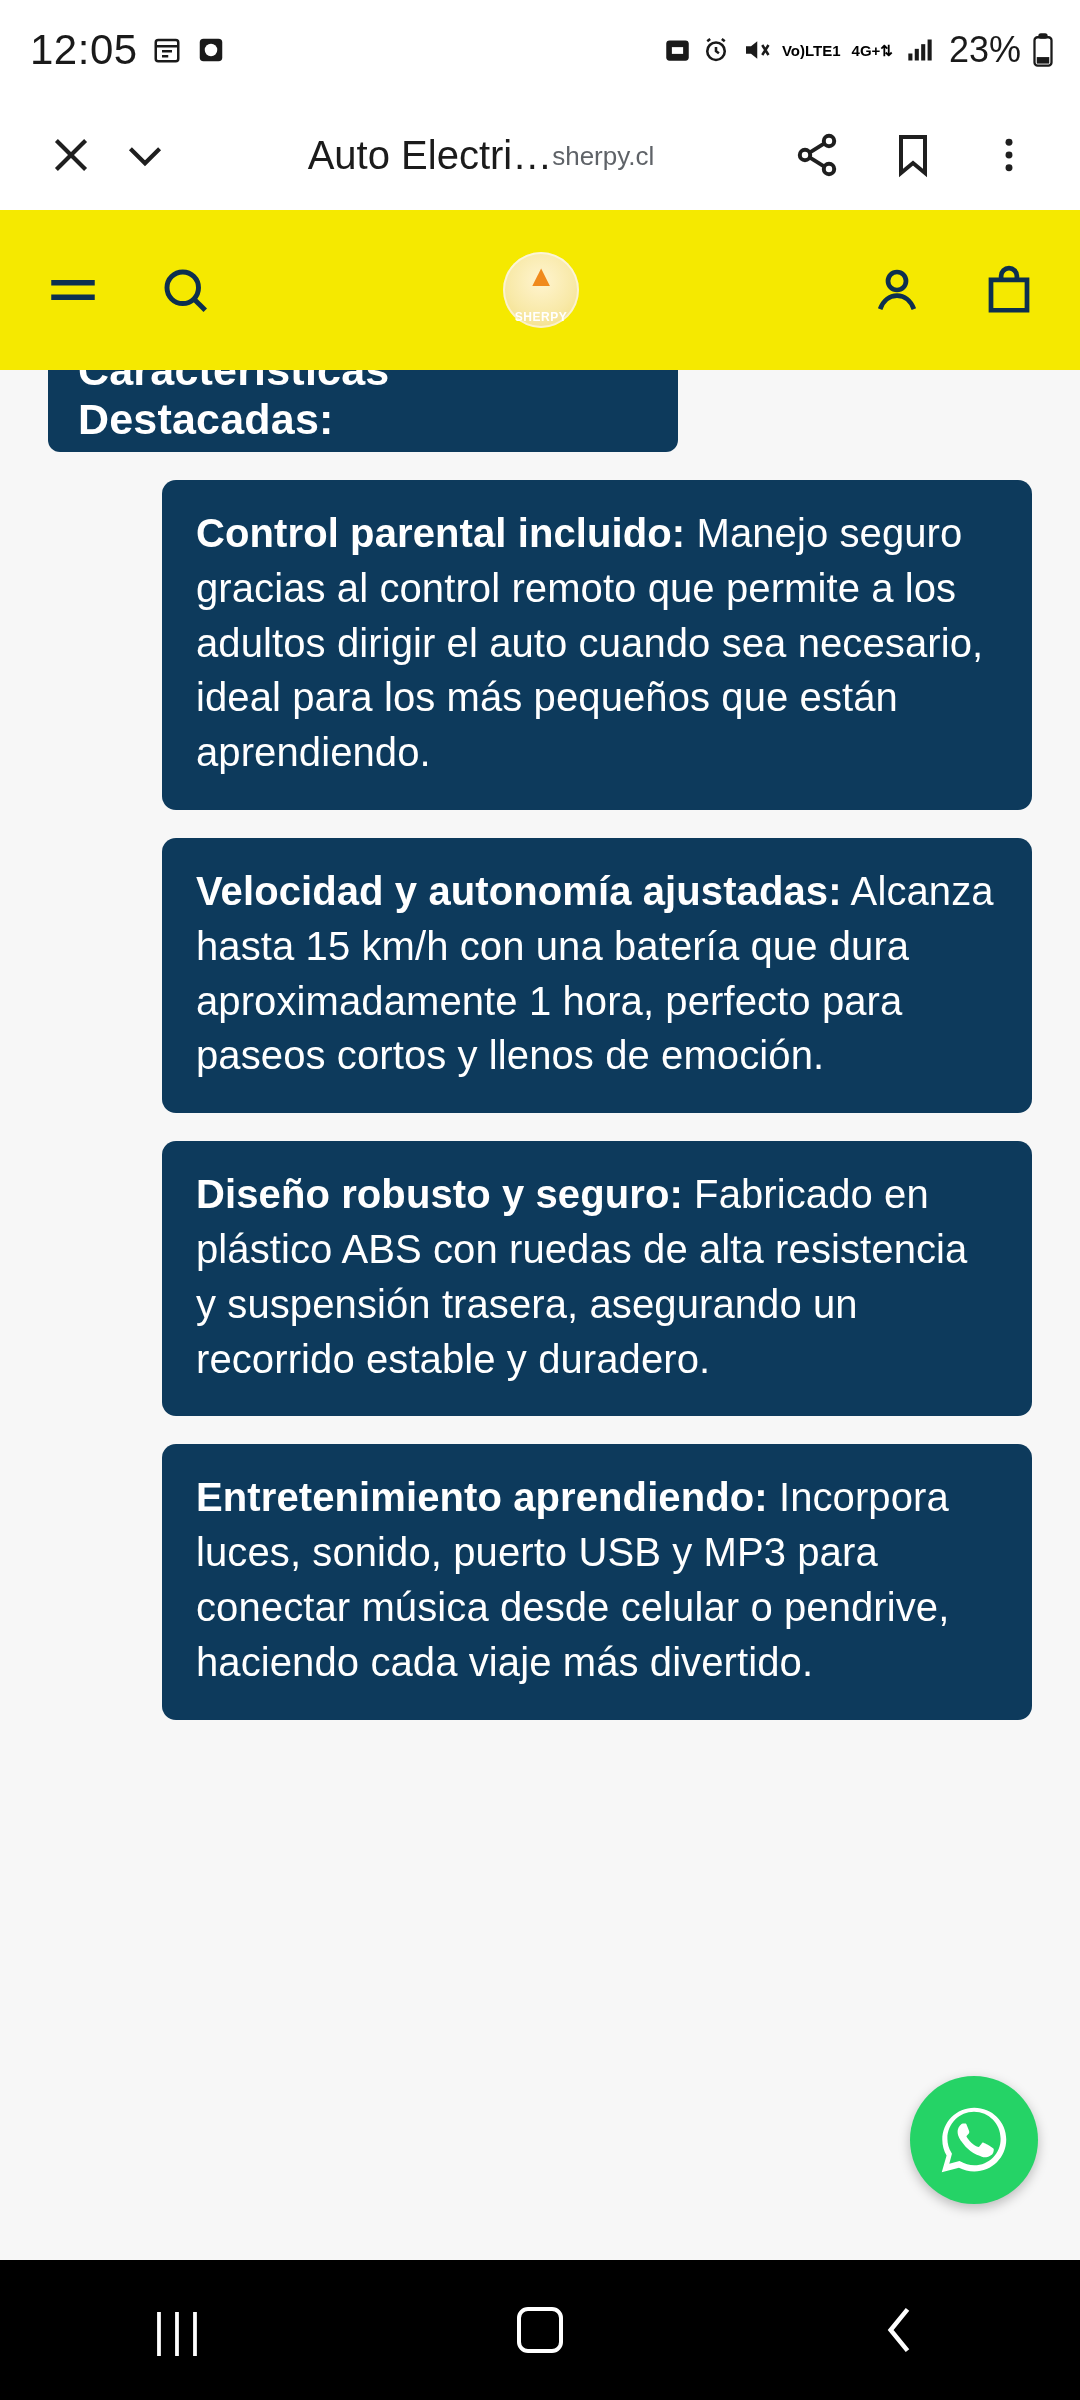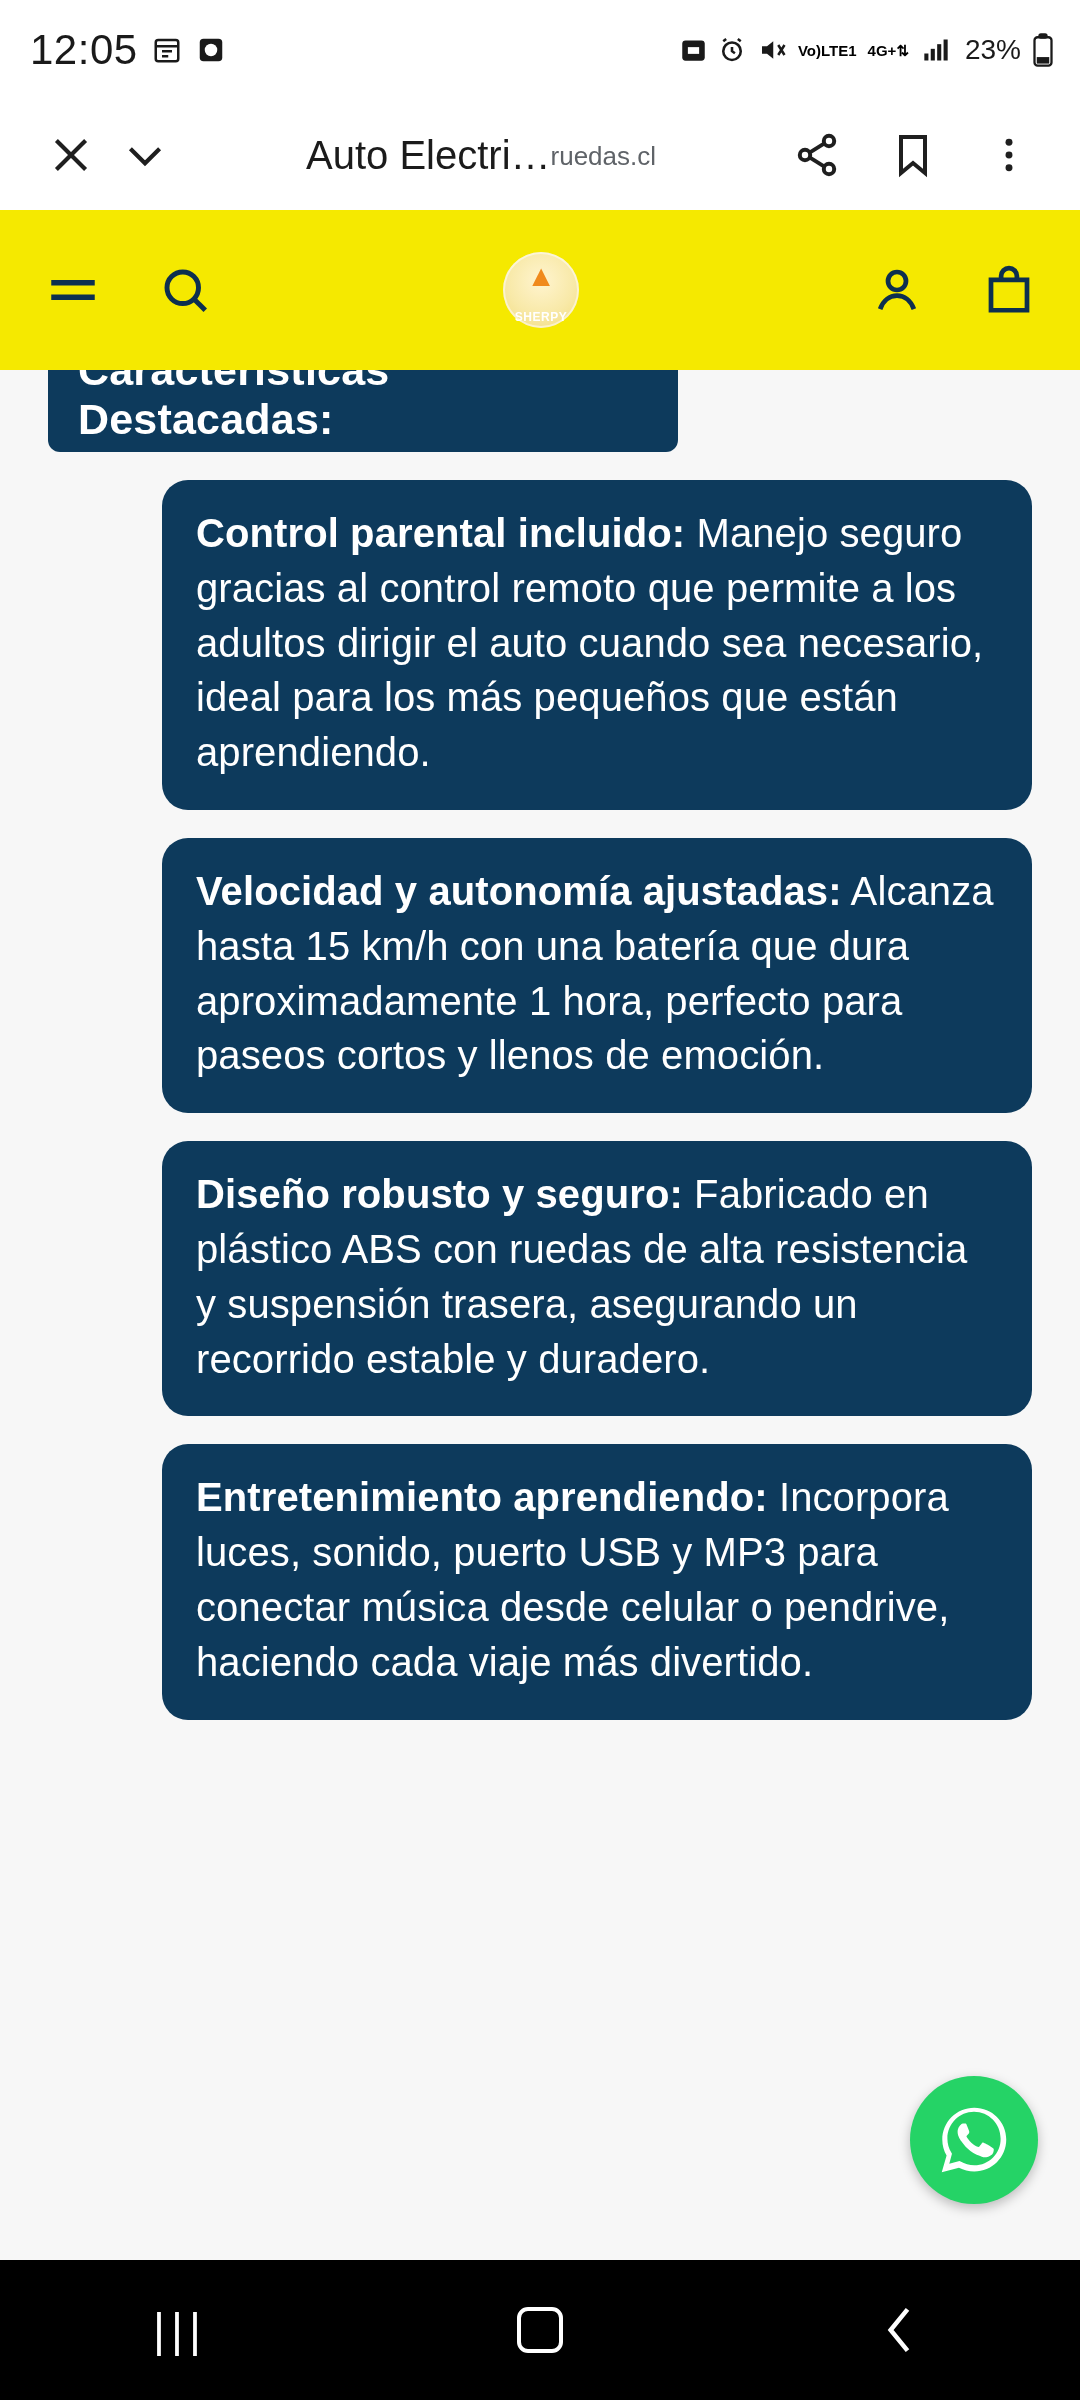--- a/index.html
+++ b/index.html
@@ -13,21 +13,21 @@
 
   
   .status-bar {
     height:100px; background:#ffffff; display:flex; align-items:center;
     justify-content:space-between; padding:0 26px 0 30px;
   }
   .status-left { display:flex; align-items:center; gap:14px; }
   .status-time { font-size:42px; color:#1a1a1a; letter-spacing:0.5px; }
   .status-right { display:flex; align-items:center; gap:11px; }
   .sb-ic { color:#1a1a1a; display:flex; align-items:center; }
-  .battery-pct { font-size:28px; color:#1a1a1a; margin-left:2px; }
+  .battery-pct { font-size:36px; color:#1a1a1a; margin-left:2px; }
   .tiny-stack { display:flex; flex-direction:row; align-items:center; line-height:1; }
   .tiny-stack span { font-size:15px; font-weight:bold; }
 
   
   .cct {
     height:110px; background:#ffffff; display:flex; align-items:center;
     padding:0 34px; gap:0;
   }
   .cct-btn {
     width:74px; height:74px; display:flex; align-items:center; justify-content:center;
@@ -63,21 +63,21 @@
     position:absolute; top:370px; left:0; right:0; bottom:140px;
     background:#f7f7f7; overflow:hidden; padding:0 0 0 0;
   }
   .heading-card {
     margin:0 0 0 48px; width:630px; background:#0d3a5c; border-radius:12px;
     padding:18px 30px 8px 30px; margin-top:-42px;
   }
   .heading-card h2 { color:#ffffff; font-size:43px; font-weight:bold; letter-spacing:.2px; }
 
   .feat {
-    margin:28px 48px 0 162px; background:#0d3a5c; border-radius:26px;
+    margin:28px 48px 0 162px; background:#0d3a5c; border-radius:14px;
     padding:26px 34px 30px 34px;
   }
   .feat p {
     color:#ffffff; font-size:40px; line-height:1.37; letter-spacing:.1px;
   }
   .feat p b { font-weight:bold; }
 
   
   .fab {
     position:absolute; right:42px; bottom:196px; width:128px; height:128px;
@@ -172,21 +172,21 @@
           <line x1="19" y1="5" x2="5" y2="19"></line>
       </svg>
     </div>
     <div class="cct-btn">
       <svg width="50" height="50" viewBox="0 0 24 24" fill="none" stroke="currentColor" stroke-width="2">
         <polyline points="5,9 12,16 19,9"></polyline>
       </svg>
     </div>
     <div class="cct-title-wrap">
       <div class="cct-title">Auto Electri…</div>
-      <div class="cct-host">ruedas.cl</div>
+      <div class="cct-host">sherpy.cl</div>
     </div>
     <div class="cct-actions">
       <div class="cct-btn">
         <svg width="48" height="48" viewBox="0 0 24 24" fill="none" stroke="currentColor" stroke-width="2">
           <circle cx="18" cy="5" r="2.6"></circle>
             <circle cx="6" cy="12" r="2.6"></circle>
             <circle cx="18" cy="19" r="2.6"></circle>
           <line x1="8.3" y1="10.8" x2="15.7" y2="6.2"></line>
             <line x1="8.3" y1="13.2" x2="15.7" y2="17.8"></line>
         </svg>

